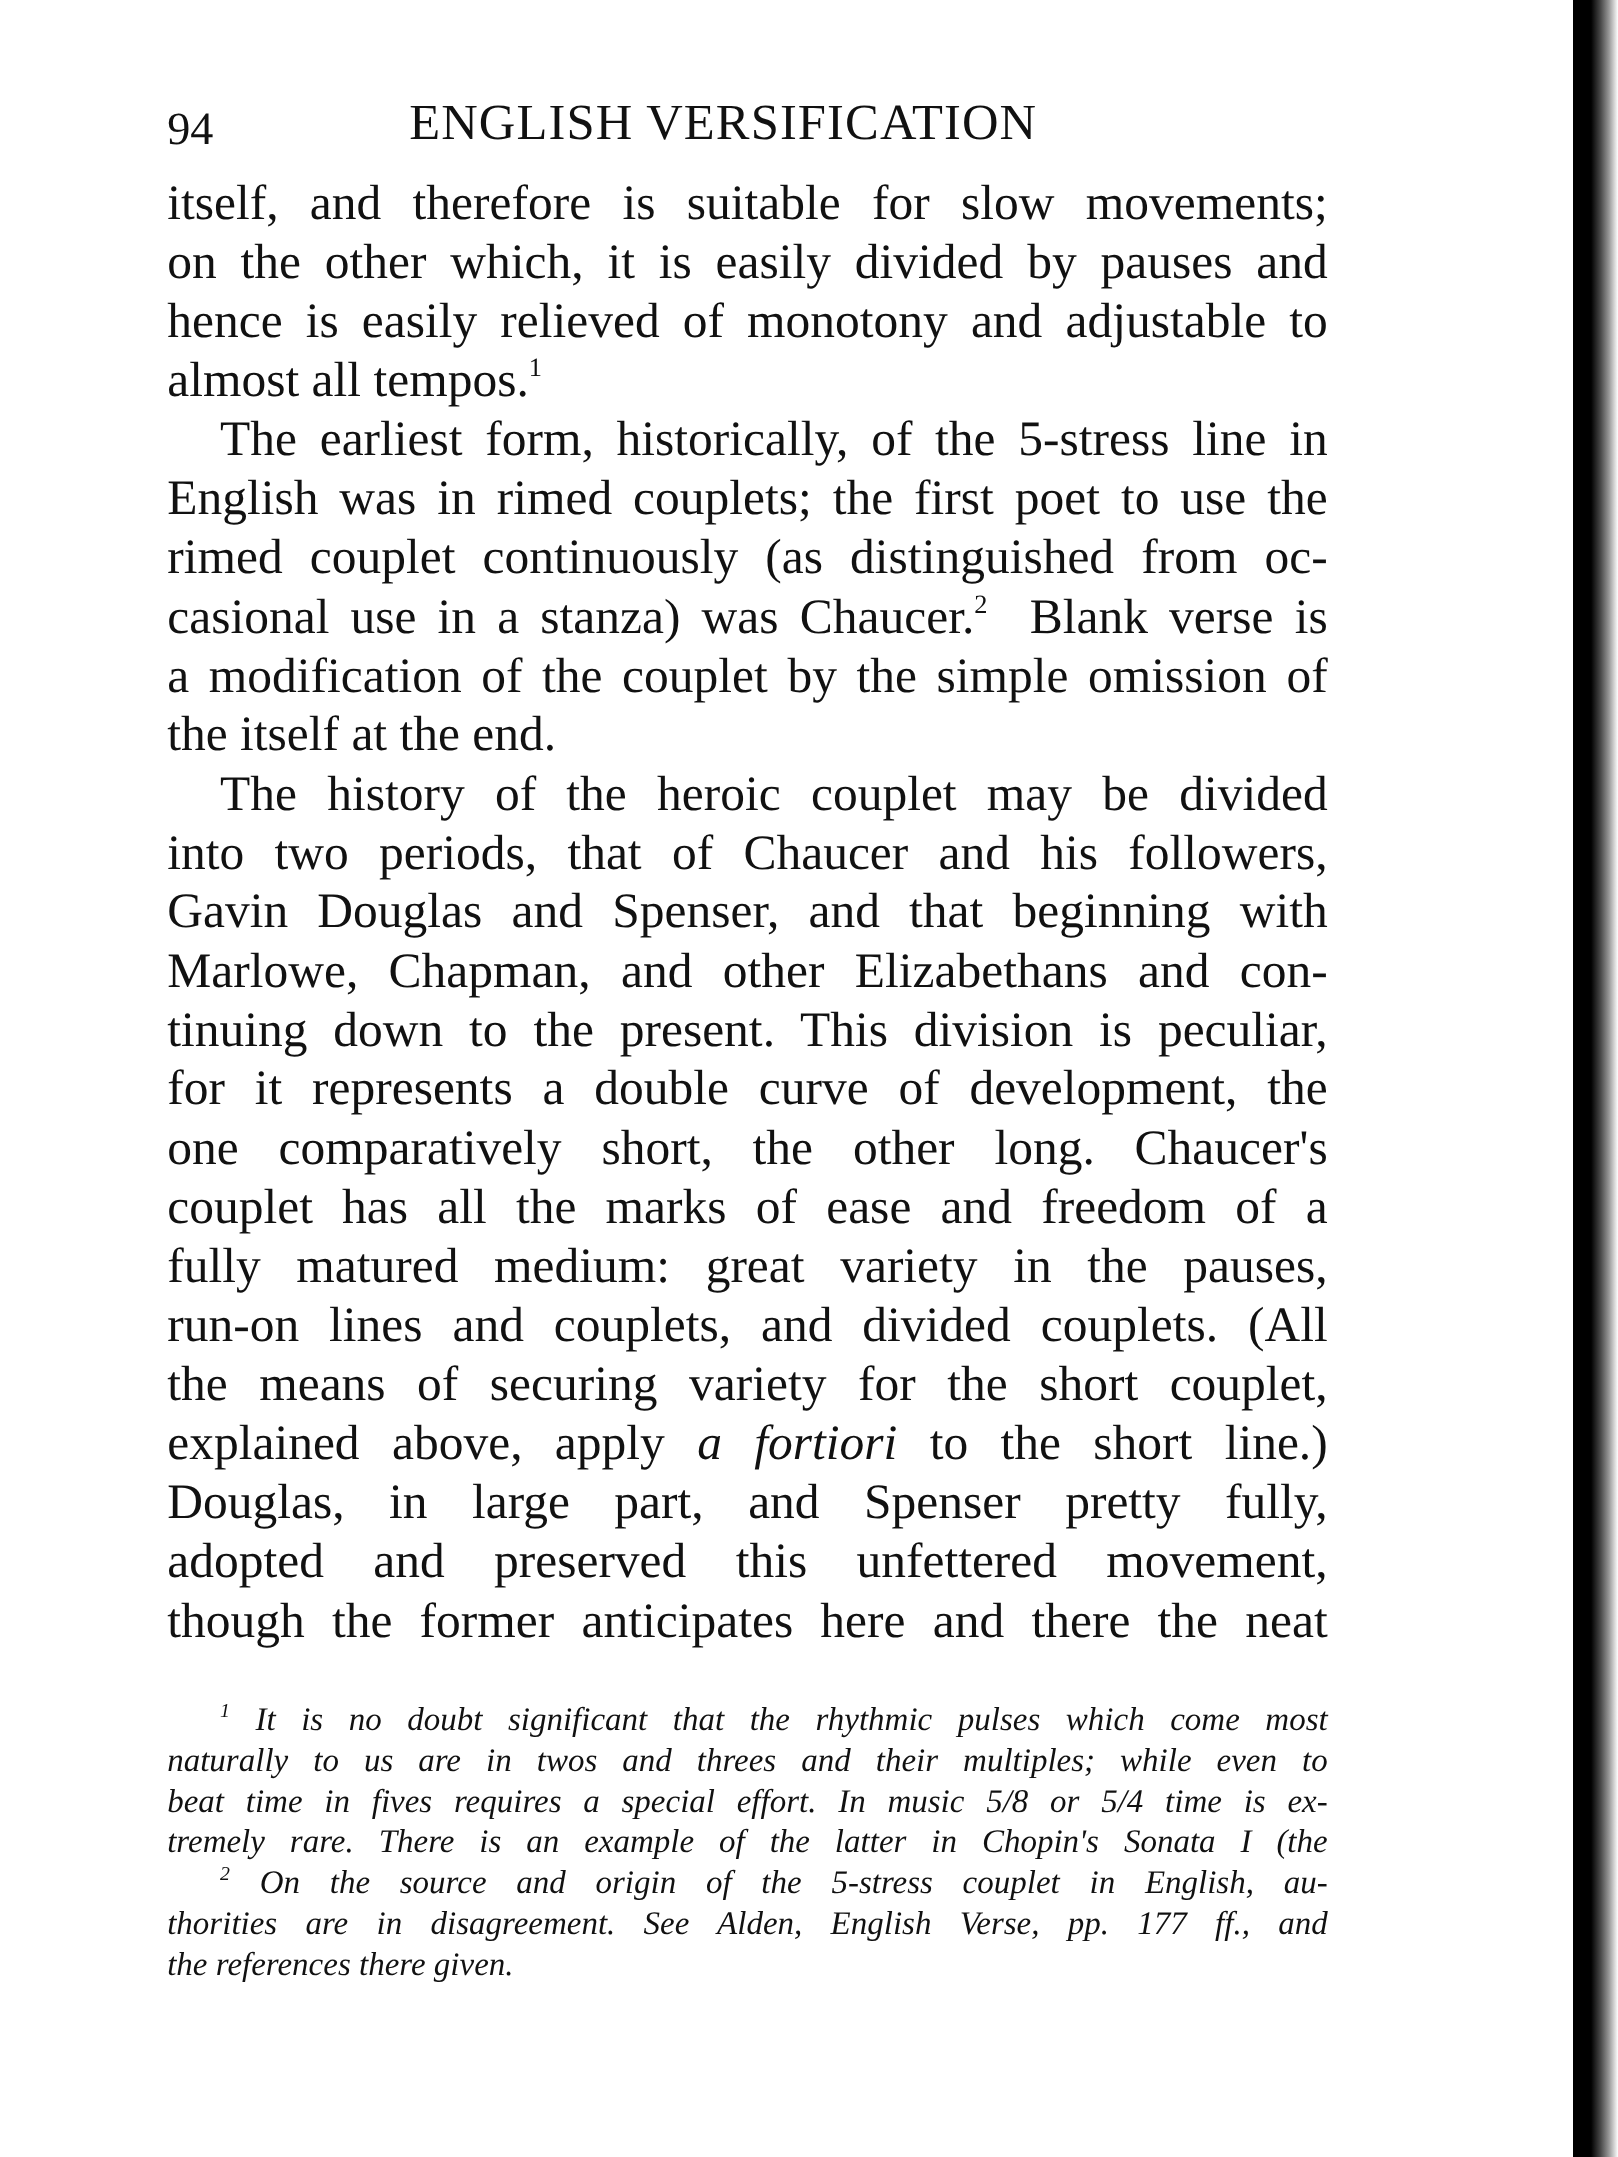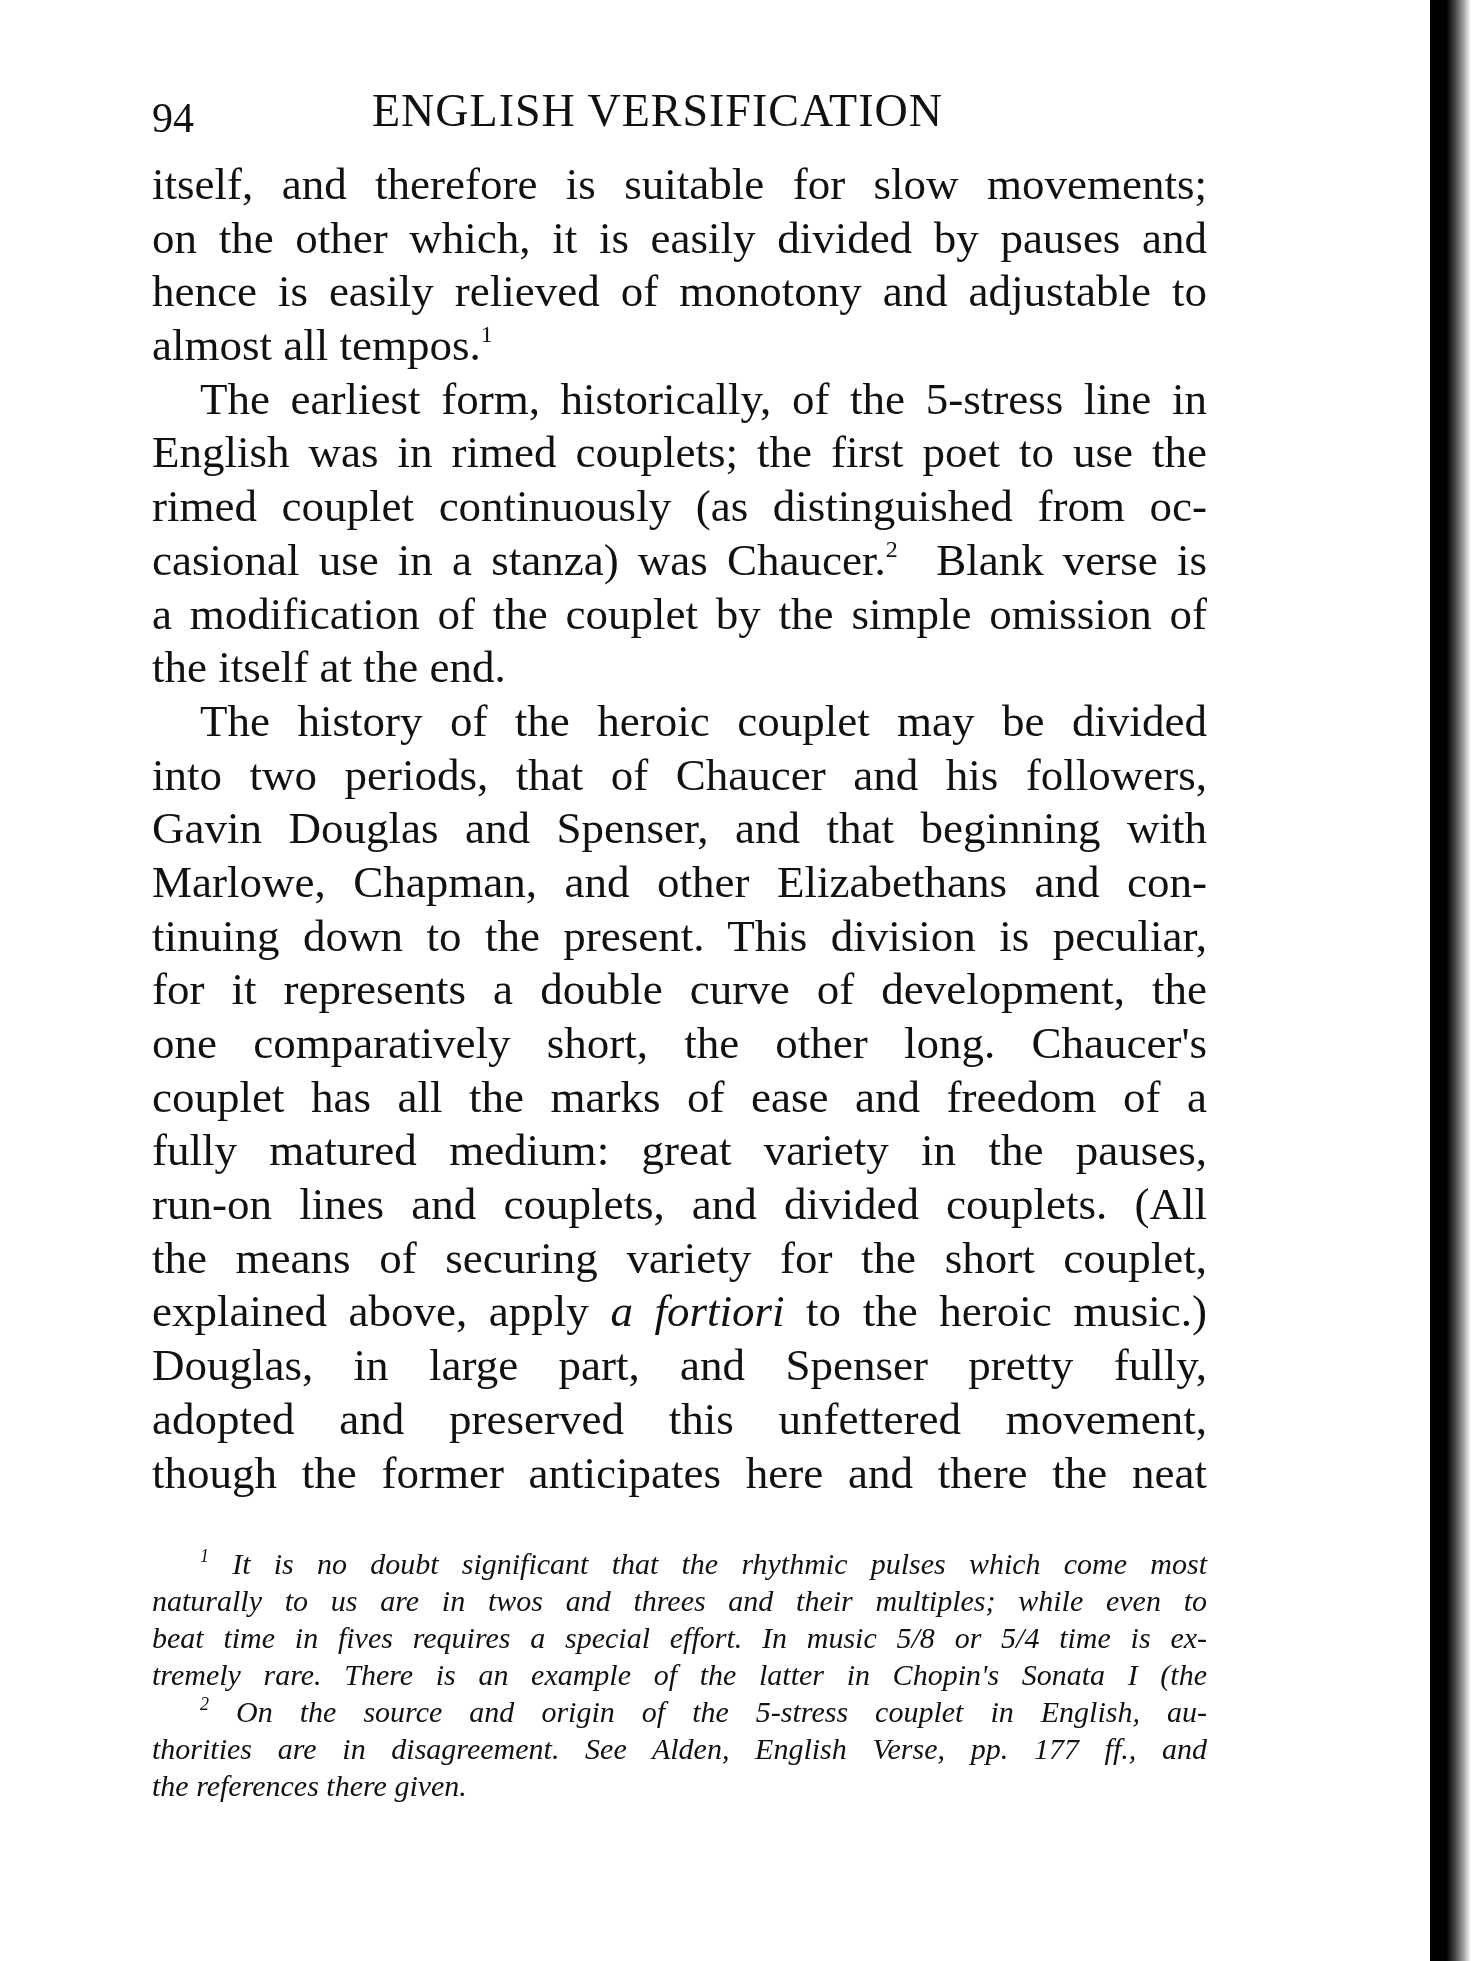--- a/index.html
+++ b/index.html
@@ -46,21 +46,21 @@
     <div class="line">into two periods, that of Chaucer and his followers,</div>
     <div class="line">Gavin Douglas and Spenser, and that beginning with</div>
     <div class="line">Marlowe, Chapman, and other Elizabethans and con-</div>
     <div class="line">tinuing down to the present. This division is peculiar,</div>
     <div class="line">for it represents a double curve of development, the</div>
     <div class="line">one comparatively short, the other long. Chaucer's</div>
     <div class="line">couplet has all the marks of ease and freedom of a</div>
     <div class="line">fully matured medium: great variety in the pauses,</div>
     <div class="line">run-on lines and couplets, and divided couplets. (All</div>
     <div class="line">the means of securing variety for the short couplet,</div>
-    <div class="line"><span>explained above, apply</span> <i>a fortiori</i> <span>to the heroic music.)</span></div>
+    <div class="line"><span>explained above, apply</span> <i>a fortiori</i> <span>to the short line.)</span></div>
     <div class="line">Douglas, in large part, and Spenser pretty fully,</div>
     <div class="line">adopted and preserved this unfettered movement,</div>
     <div class="line">though the former anticipates here and there the neat</div>
   </div>
 
   <div class="notes">
     <div class="nline indent"><sup>1</sup> <span>It is no doubt significant that the rhythmic pulses which come most</span></div>
     <div class="nline">naturally to us are in twos and threes and their multiples; while even to</div>
     <div class="nline">beat time in fives requires a special effort. In music 5/8 or 5/4 time is ex-</div>
     <div class="nline">tremely rare. There is an example of the latter in Chopin's Sonata I (the</div>

